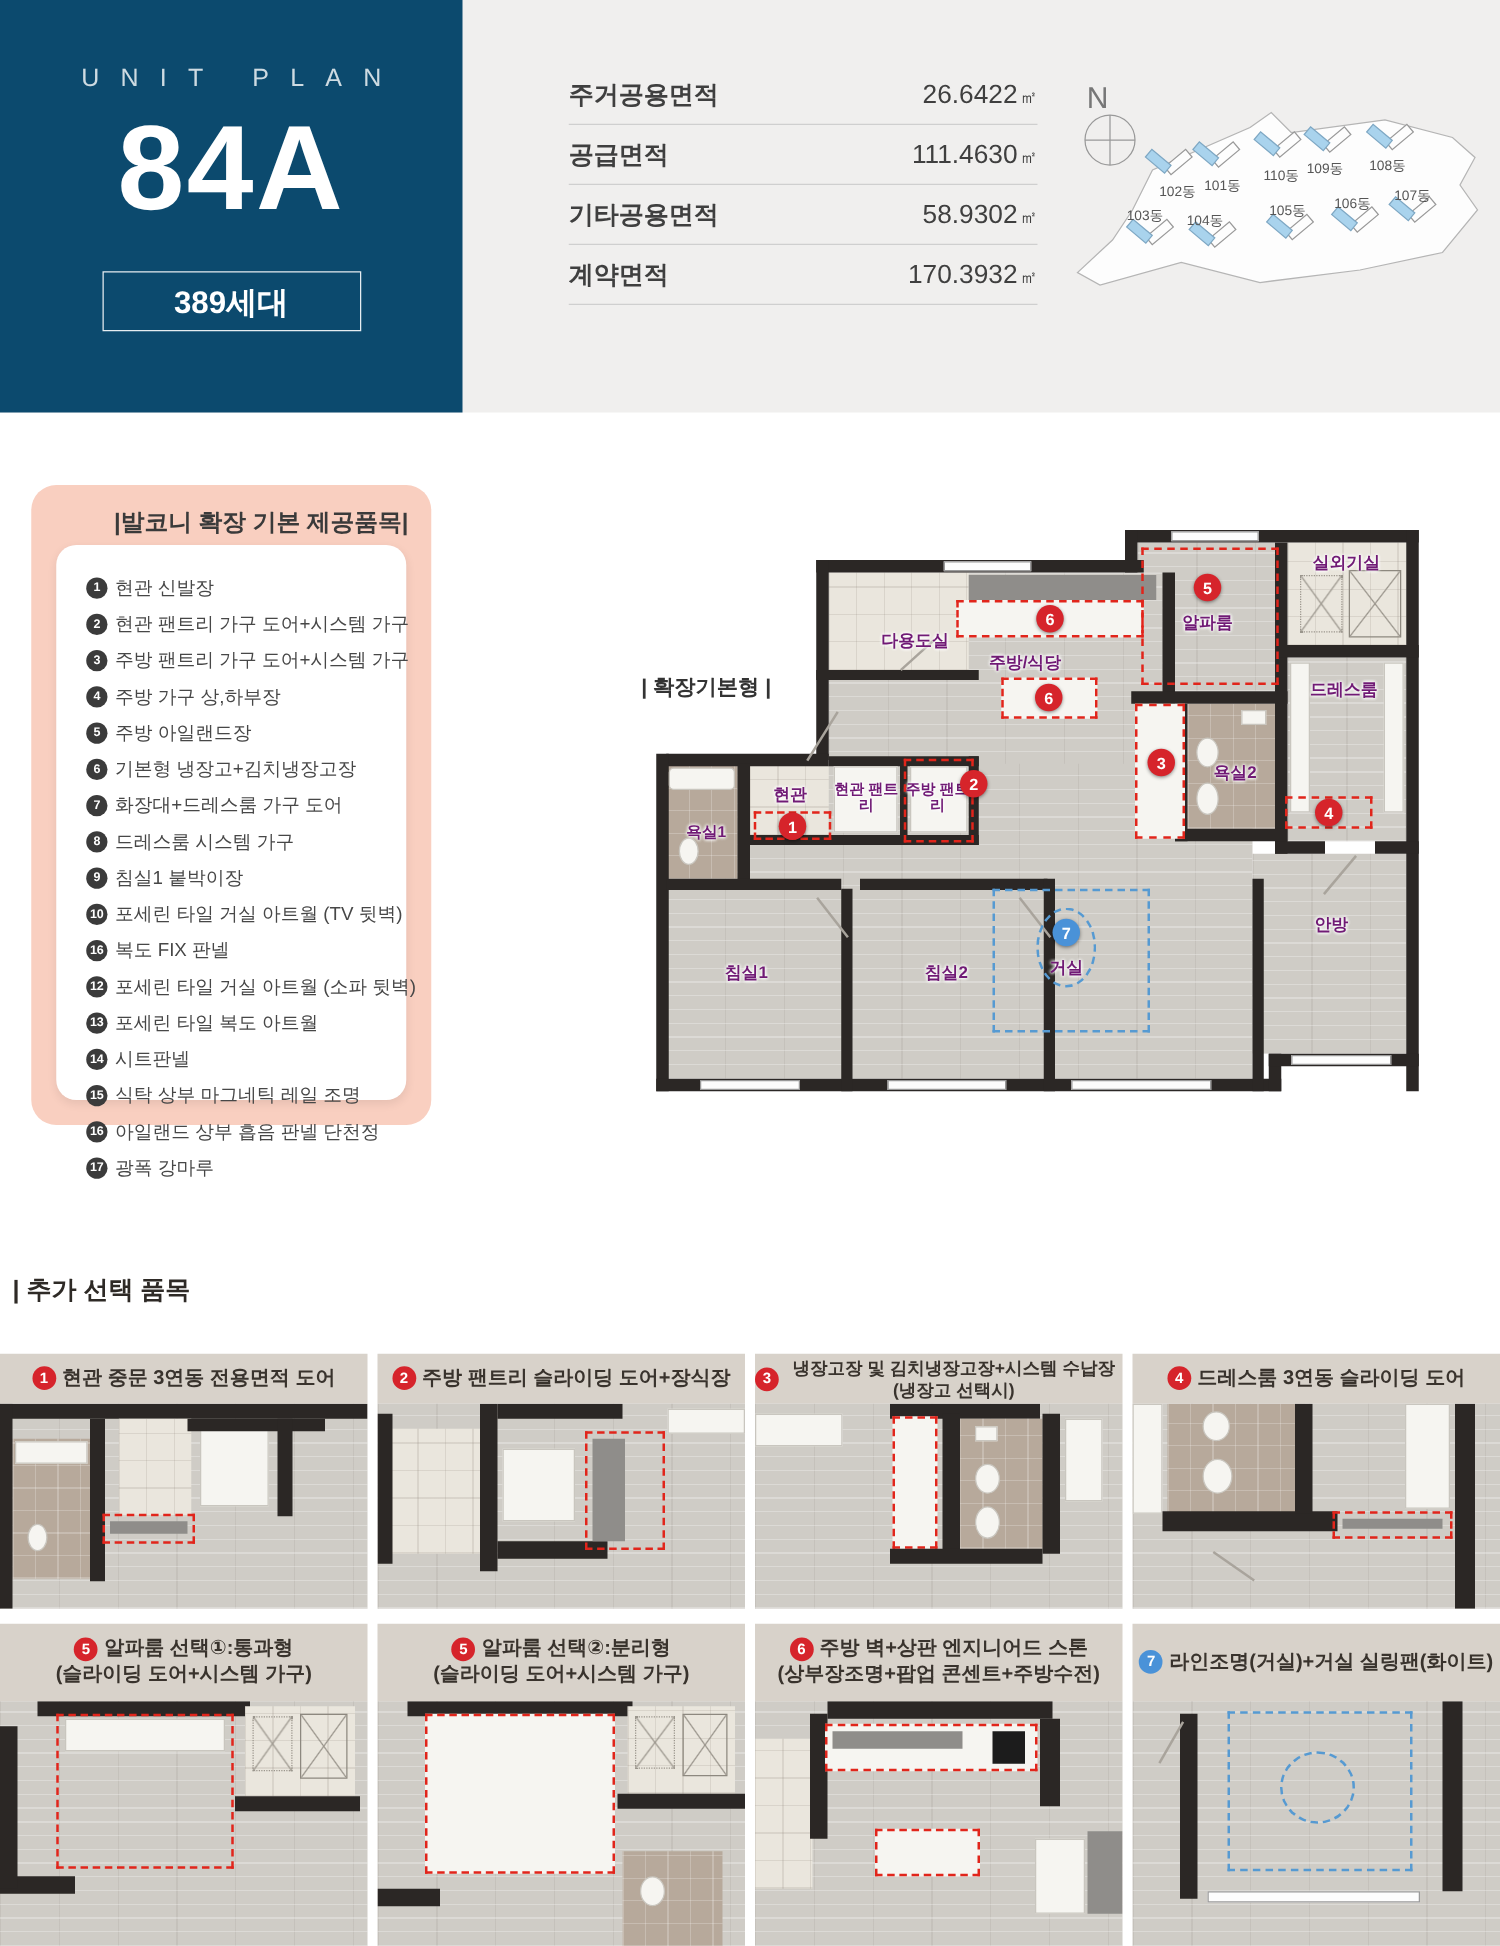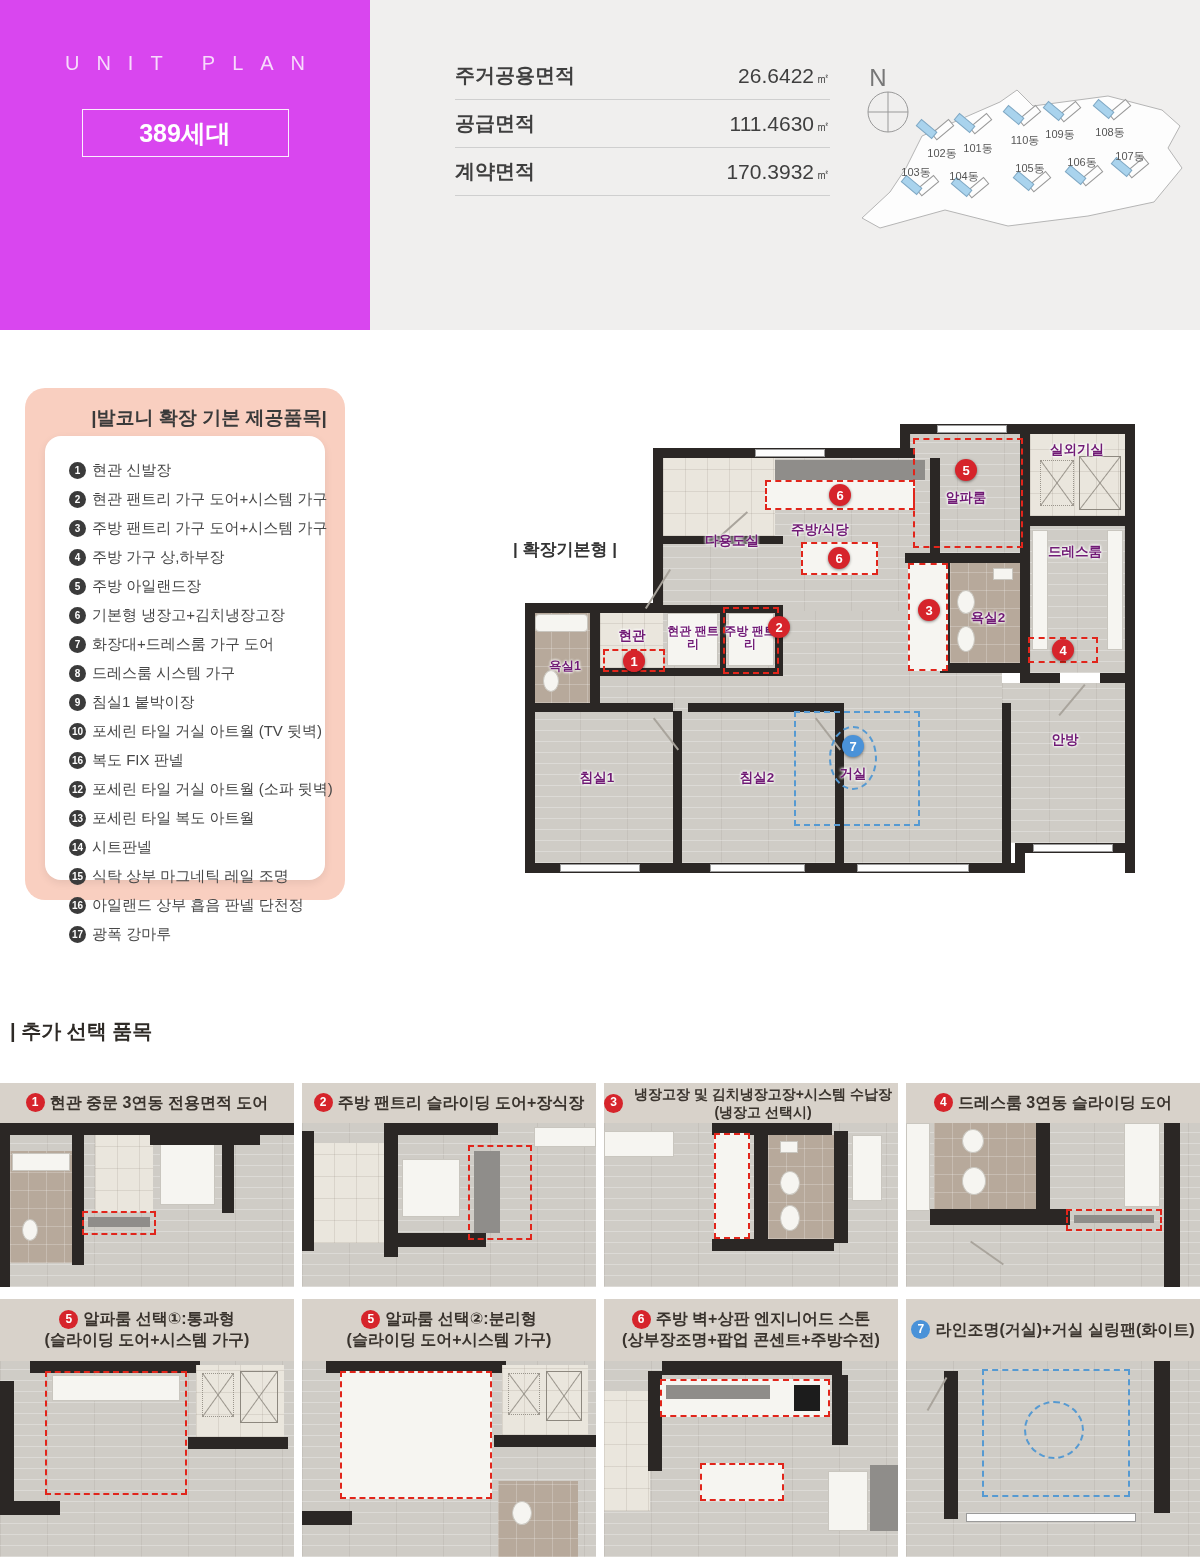--- a/index.html
+++ b/index.html
@@ -2,21 +2,21 @@
 <html><head>
 <meta charset="utf-8">
 <style>
   html,body{margin:0;padding:0;background:#fff;}
   body{font-family:"Liberation Sans","DejaVu Sans",sans-serif;color:#3a3a3a;}
   #page{position:relative;width:1200px;height:1557px;overflow:hidden;background:#fff;}
   .abs{position:absolute;}
 
   
   .top-band{position:absolute;left:0;top:0;width:1200px;height:330px;background:#f0efee;}
-  .blue-box{position:absolute;left:0;top:0;width:370px;height:330px;background:#d946ef;color:#fff;
+  .blue-box{position:absolute;left:0;top:0;width:370px;height:330px;background:#0c4a6e;color:#fff;
             display:flex;flex-direction:column;align-items:center;}
   .unit-plan-label{margin-top:52px;font-size:20px;letter-spacing:17px;padding-left:17px;color:rgba(255,255,255,.8);}
   .unit-code{margin-top:12px;font-size:96px;font-weight:600;letter-spacing:2px;line-height:1;}
   .badge{margin-top:34px;width:205px;height:46px;border:1px solid rgba(255,255,255,.9);
          display:flex;align-items:center;justify-content:center;font-size:25px;font-weight:700;}
 
   
   .area-table{position:absolute;left:455px;top:52px;width:375px;}
   .area-row{display:flex;align-items:center;height:47px;border-bottom:1px solid #cfcfcf;}
   .area-label{width:160px;font-size:20px;font-weight:600;color:#3f3f3f;text-align:justify;text-align-last:justify;}
@@ -89,31 +89,36 @@
   .row2 .thumb{height:196px;}
 </style>
 </head>
 <body>
 
 <div id="page">
 
   <div class="top-band">
     <div class="blue-box">
       <div class="unit-plan-label">UNIT PLAN</div>
+      <div class="unit-code">84A</div>
       <div class="badge">389세대</div>
     </div>
 
     <div class="area-table">
       <div class="area-row">
         <span class="area-label">주거공용면적</span>
         <span class="area-value"><span>26.6422</span><span class="area-unit">㎡</span></span>
       </div>
       <div class="area-row">
         <span class="area-label">공급면적</span>
         <span class="area-value"><span>111.4630</span><span class="area-unit">㎡</span></span>
+      </div>
+      <div class="area-row">
+        <span class="area-label">기타공용면적</span>
+        <span class="area-value"><span>58.9302</span><span class="area-unit">㎡</span></span>
       </div>
       <div class="area-row">
         <span class="area-label">계약면적</span>
         <span class="area-value"><span>170.3932</span><span class="area-unit">㎡</span></span>
       </div>
     </div>
 
     <svg class="site-map" width="345" height="205" viewBox="0 0 345 205">
       <path d="M150,42 L167,30 L183,46 L258,36 L312,50 L330,66 L318,88 L332,108 L304,142 L238,156 L158,166 L95,150 L30,168 L12,158 L40,132 L56,108 L72,76 Z" fill="#fdfdfd" stroke="#b5b5b5" stroke-width="1"></path>
       <g>
@@ -326,21 +331,21 @@
 
     <div class="doorline" style="left:152px;top:148px;height:46px;transform:rotate(32deg);"></div>
     <div class="doorline" style="left:160px;top:296px;height:40px;transform:rotate(-38deg);"></div>
     <div class="doorline" style="left:322px;top:296px;height:40px;transform:rotate(-38deg);"></div>
     <div class="doorline" style="left:566px;top:262px;height:40px;transform:rotate(40deg);"></div>
     <div class="doorline" style="left:228px;top:88px;height:36px;transform:rotate(48deg);"></div>
 
     <div class="abs bd" style="left:289px;top:293px;width:126px;height:115px;"></div>
     <div class="abs bd" style="left:324px;top:308px;width:48px;height:64px;border-radius:50%;"></div>
 
-    <div class="rl" style="left:227px;top:95px;margin-top:28px;">다용도실</div>
+    <div class="rl" style="left:227px;top:95px;">다용도실</div>
     <div class="rl" style="left:315px;top:112px;">주방/식당</div>
     <div class="rl" style="left:461px;top:80px;">알파룸</div>
     <div class="rl" style="left:572px;top:32px;">실외기실</div>
     <div class="rl" style="left:570px;top:134px;">드레스룸</div>
     <div class="rl" style="left:483px;top:200px;">욕실2</div>
     <div class="rl" style="left:127px;top:218px;">현관</div>
     <div class="rl small" style="left:188px;top:220px;">현관 팬트리</div>
     <div class="rl small" style="left:245px;top:220px;">주방 팬트리</div>
     <div class="rl" style="left:60px;top:248px;font-size:12.5px;text-align:center;">욕실1</div>
     <div class="rl" style="left:92px;top:360px;">침실1</div>

